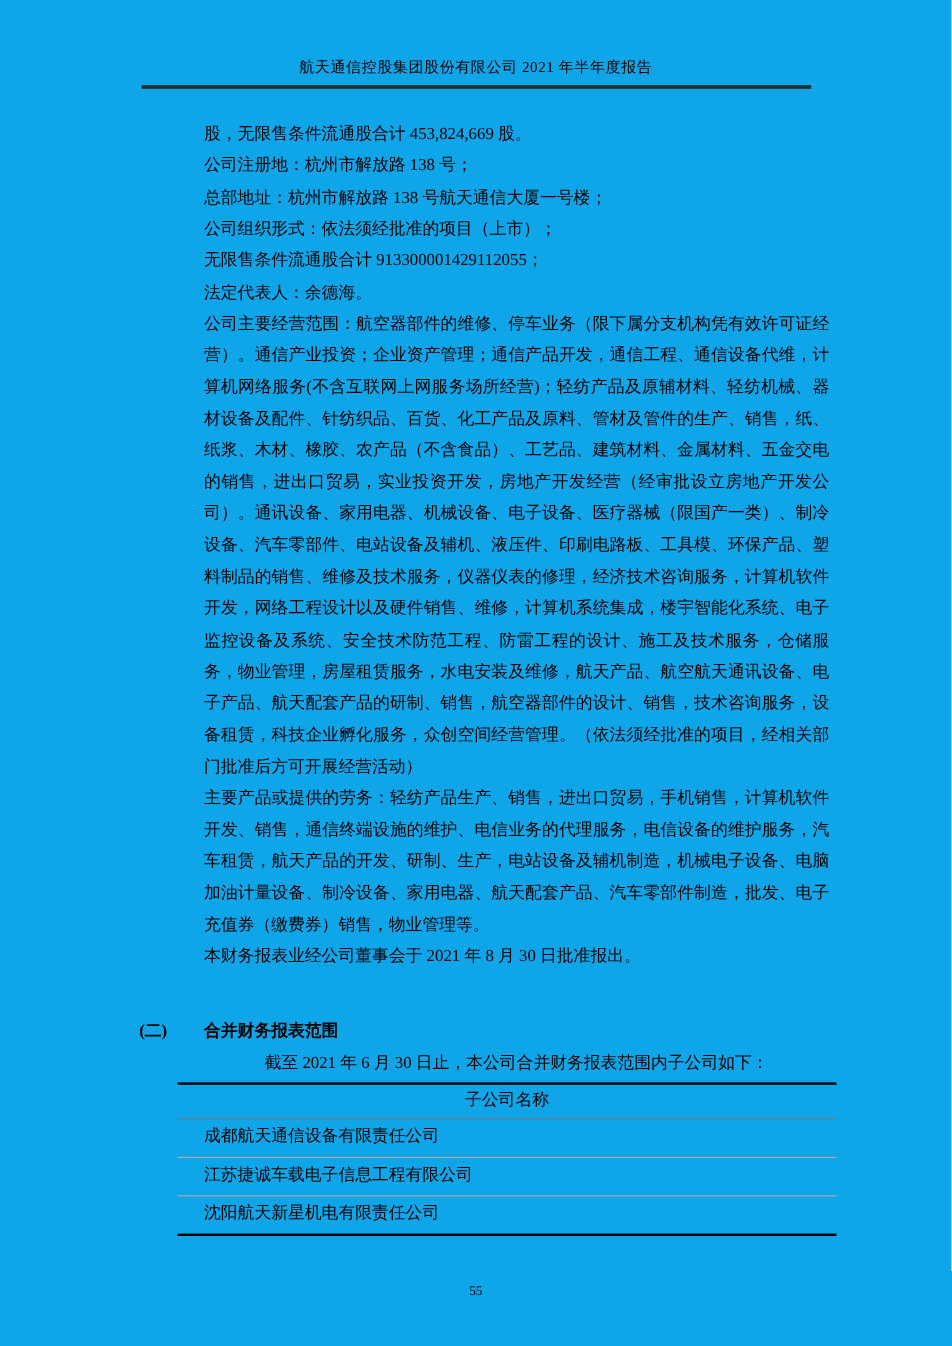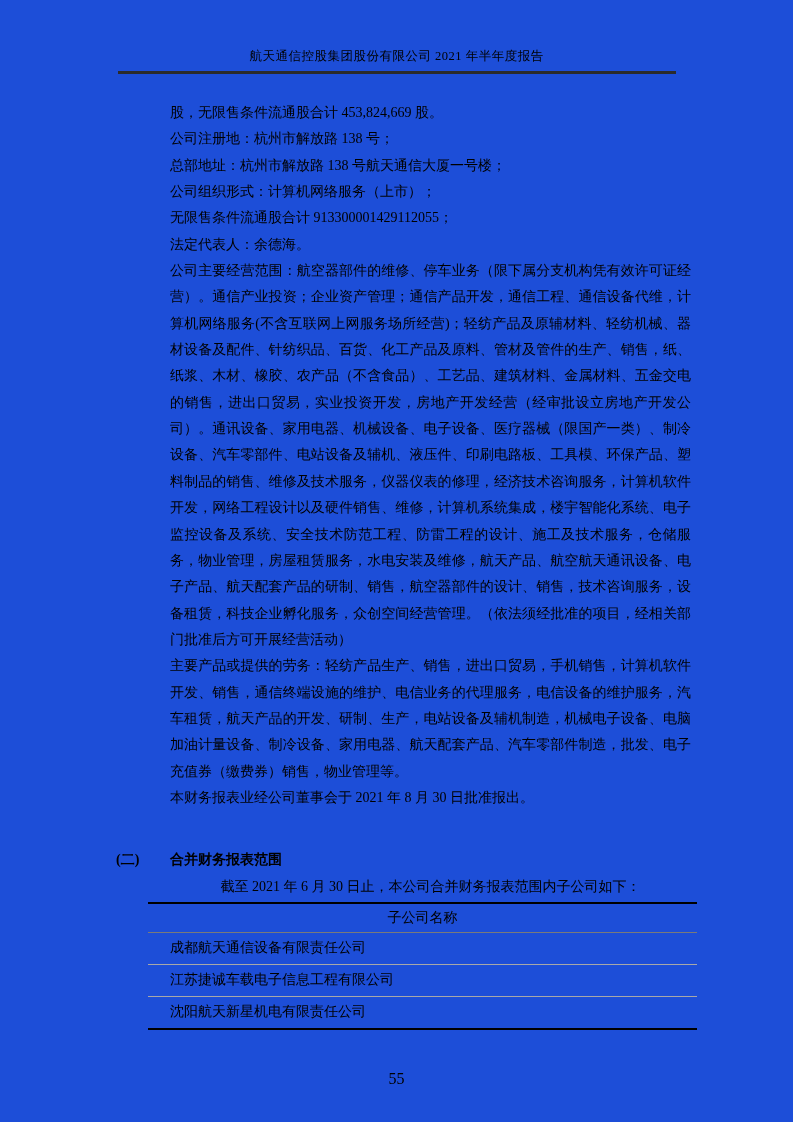--- a/index.html
+++ b/index.html
@@ -1,20 +1,20 @@
 <!DOCTYPE html>
 <html lang="zh"><head>
 <meta charset="utf-8">
 <style>
   html, body { margin: 0; padding: 0; background: #ffffff; }
   .page {
     position: relative;
     width: 793px;
     height: 1122px;
-    background: #1d4ed8;
+    background: #0ea5e9;
     overflow: hidden;
     font-family: "Liberation Serif", "DejaVu Serif", serif;
     color: #000000;
   }
   .header-title {
     position: absolute;
     top: 48px;
     left: 0;
     width: 100%;
     text-align: center;
@@ -71,36 +71,36 @@
     text-align: left;
     border-bottom: 1px solid #a8a8a8;
   }
   table.subsidiaries tbody tr:last-child td { border-bottom: none; }
   .page-number {
     position: absolute;
     top: 1070px;
     left: 0;
     width: 100%;
     text-align: center;
-    font-size: 16px;
+    font-size: 11px;
   }
 </style>
 </head>
 <body>
 
 <div class="page">
 
   <div class="header-title">航天通信控股集团股份有限公司 2021 年半年度报告</div>
   <div class="header-rule"></div>
 
   <div class="content">
     <p>股，无限售条件流通股合计 453,824,669 股。</p>
     <p>公司注册地：杭州市解放路 138 号；</p>
     <p>总部地址：杭州市解放路 138 号航天通信大厦一号楼；</p>
-    <p>公司组织形式：计算机网络服务（上市）；</p>
+    <p>公司组织形式：依法须经批准的项目（上市）；</p>
     <p>无限售条件流通股合计 913300001429112055；</p>
     <p>法定代表人：余德海。</p>
     <p>公司主要经营范围：航空器部件的维修、停车业务（限下属分支机构凭有效许可证经营）。通信产业投资；企业资产管理；通信产品开发，通信工程、通信设备代维，计算机网络服务(不含互联网上网服务场所经营)；轻纺产品及原辅材料、轻纺机械、器材设备及配件、针纺织品、百货、化工产品及原料、管材及管件的生产、销售，纸、纸浆、木材、橡胶、农产品（不含食品）、工艺品、建筑材料、金属材料、五金交电的销售，进出口贸易，实业投资开发，房地产开发经营（经审批设立房地产开发公司）。通讯设备、家用电器、机械设备、电子设备、医疗器械（限国产一类）、制冷设备、汽车零部件、电站设备及辅机、液压件、印刷电路板、工具模、环保产品、塑料制品的销售、维修及技术服务，仪器仪表的修理，经济技术咨询服务，计算机软件开发，网络工程设计以及硬件销售、维修，计算机系统集成，楼宇智能化系统、电子监控设备及系统、安全技术防范工程、防雷工程的设计、施工及技术服务，仓储服务，物业管理，房屋租赁服务，水电安装及维修，航天产品、航空航天通讯设备、电子产品、航天配套产品的研制、销售，航空器部件的设计、销售，技术咨询服务，设备租赁，科技企业孵化服务，众创空间经营管理。（依法须经批准的项目，经相关部门批准后方可开展经营活动）</p>
     <p>主要产品或提供的劳务：轻纺产品生产、销售，进出口贸易，手机销售，计算机软件开发、销售，通信终端设施的维护、电信业务的代理服务，电信设备的维护服务，汽车租赁，航天产品的开发、研制、生产，电站设备及辅机制造，机械电子设备、电脑加油计量设备、制冷设备、家用电器、航天配套产品、汽车零部件制造，批发、电子充值券（缴费券）销售，物业管理等。</p>
     <p>本财务报表业经公司董事会于 2021 年 8 月 30 日批准报出。</p>
 
     <div class="section-heading">
       <span class="section-num">(二)</span>
       <span class="section-title">合并财务报表范围</span>
     </div>

